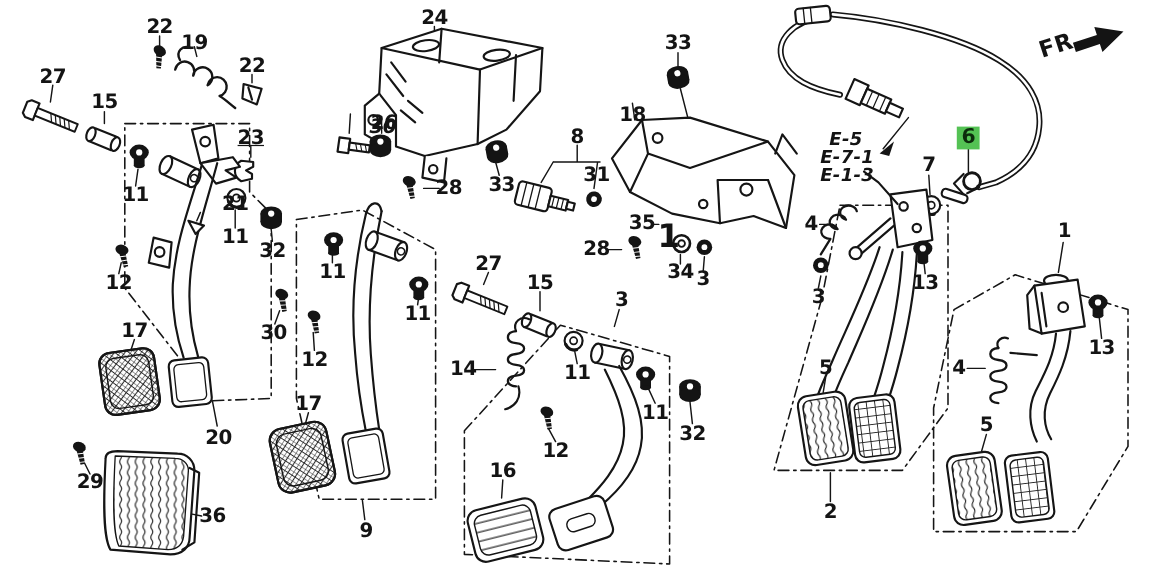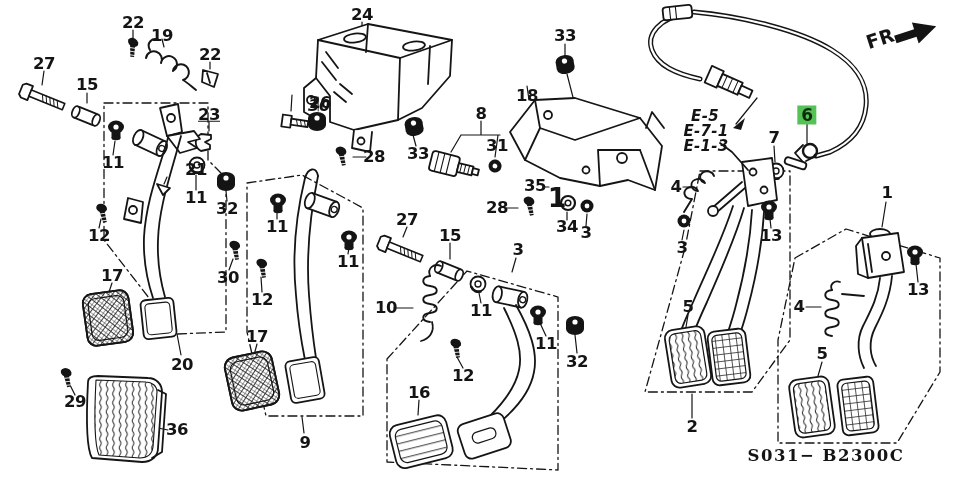--- a/index.html
+++ b/index.html
@@ -399,21 +399,21 @@
       <span class="callout" style="left: 497px; top: 146px;">31</span>
       <span class="callout" style="left: 565px; top: 36px;">33</span>
       <span class="callout" style="left: 527px; top: 96px;">18</span>
       <span class="callout" style="left: 535px; top: 186px;">35</span>
       <span class="callout big" style="left: 557px; top: 197px;">1</span>
       <span class="callout" style="left: 567px; top: 227px;">34</span>
       <span class="callout" style="left: 586px; top: 233px;">3</span>
       <span class="callout" style="left: 497px; top: 208px;">28</span>
       <span class="callout" style="left: 407px; top: 220px;">27</span>
       <span class="callout" style="left: 450px; top: 236px;">15</span>
-      <span class="callout" style="left: 386px; top: 308px;">10</span>
+      <span class="callout" style="left: 386px; top: 308px;">14</span>
       <span class="callout" style="left: 518px; top: 250px;">3</span>
       <span class="callout" style="left: 481px; top: 311px;">11</span>
       <span class="callout" style="left: 546px; top: 344px;">11</span>
       <span class="callout" style="left: 577px; top: 362px;">32</span>
       <span class="callout" style="left: 463px; top: 376px;">12</span>
       <span class="callout" style="left: 419px; top: 393px; text-align: right;">16</span>
       <span class="callout ref" style="left: 705px; top: 116px;">E-5</span>
       <span class="callout ref" style="left: 706px; top: 131px;">E-7-1</span>
       <span class="callout ref" style="left: 706px; top: 146px;">E-1-3</span>
       <span class="callout highlight" style="left: 807px; top: 115px;">6</span>
@@ -424,15 +424,14 @@
       <span class="callout" style="left: 688px; top: 307px;">5</span>
       <span class="callout" style="left: 692px; top: 427px;">2</span>
       <span class="callout" style="left: 799px; top: 307px;">4</span>
       <span class="callout" style="left: 822px; top: 354px;">5</span>
       <span class="callout" style="left: 887px; top: 193px;">1</span>
       <span class="callout" style="left: 918px; top: 290px;">13</span>
     </div>
 
 <div class="fr-label" style="left:884px;top:37px;">FR.</div>
 
-<div class="diagram-code" style="left:826px;top:455px;">S031− B2300C</div>
 
 </div>
 
 </body></html>

